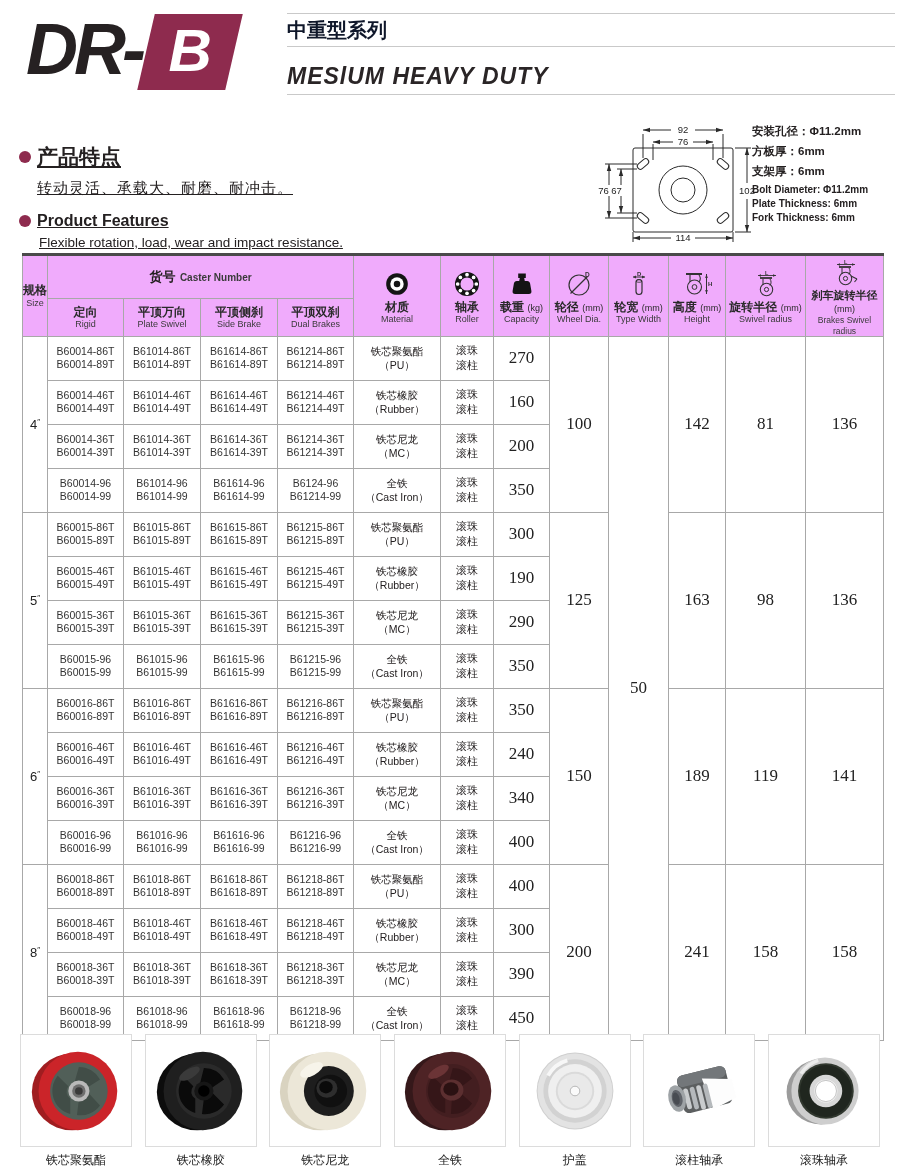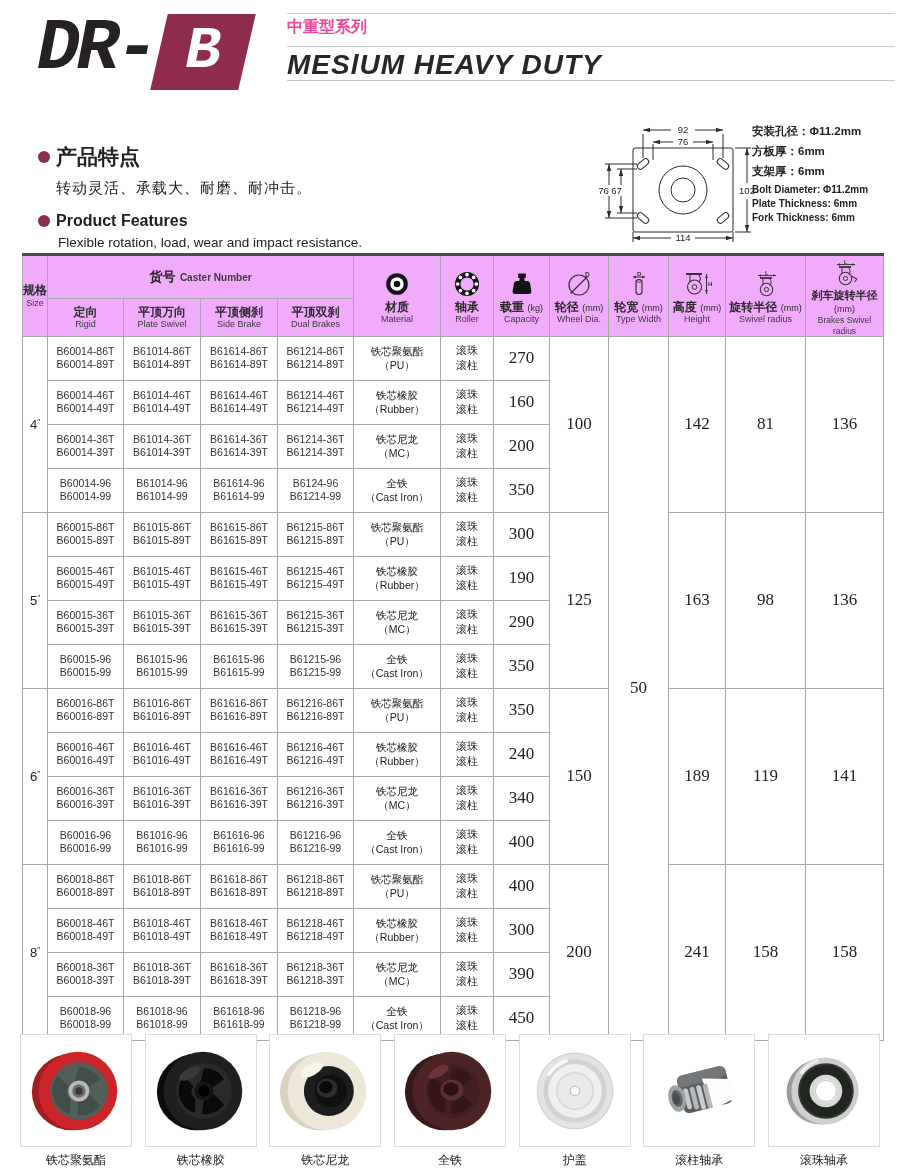--- a/index.html
+++ b/index.html
@@ -1,29 +1,29 @@
 <!DOCTYPE html>
 <html><head>
 <meta charset="utf-8">
 <style>
   html,body{margin:0;padding:0;background:#fff;}
   body{font-family:"Liberation Sans", sans-serif; color:#242021;}
   #page{position:relative;width:900px;height:1175px;background:#fff;overflow:hidden;margin:0 auto;}
 
   
-  .logo-wrap{position:absolute;left:37px;top:4px;height:95px;font-family:Liberation Mono, monospace;}
+  .logo-wrap{position:absolute;left:26px;top:4px;height:95px;}
   .logo-dr{display:inline-block;font-size:72px;font-weight:900;font-style:italic;letter-spacing:-4px;color:#262122;line-height:90px;vertical-align:top;}
   .logo-b-block{display:inline-block;position:relative;top:10px;margin-left:4px;width:88px;height:76px;background:#8e2b4e;transform:skewX(-13deg);vertical-align:top;}
   .logo-b-block span{display:block;transform:skewX(13deg);color:#fff;font-size:60px;font-weight:900;font-style:italic;text-align:center;line-height:74px;}
   .title-block{position:absolute;left:287px;top:13px;width:608px;}
-  .title-line1{border-top:1px solid #c9c9c9;padding-top:3px;font-size:16px;font-weight:bold;color:#ec4899;height:29px;}
-  .title-line2{border-top:1px solid #c9c9c9;border-bottom:1px solid #c9c9c9;padding-top:2px;font-size:28px;font-weight:bold;font-style:italic;color:#2a2526;height:31px;letter-spacing:1px;}
+  .title-line1{border-top:1px solid #c9c9c9;padding-top:3px;font-size:20px;font-weight:bold;color:#0f172a;height:29px;}
+  .title-line2{border-top:1px solid #c9c9c9;border-bottom:1px solid #c9c9c9;padding-top:16px;font-size:23px;font-weight:bold;font-style:italic;color:#2a2526;height:31px;letter-spacing:1px;}
 
   
-  .features{position:absolute;left:38px;top:143px;width:430px;}
+  .features{position:absolute;left:19px;top:143px;width:430px;text-decoration:underline;}
   .feat-row{display:flex;align-items:center;}
   .bullet{width:12px;height:12px;border-radius:50%;background:#8e2b4e;margin-right:6px;flex:0 0 auto;}
   .feat-title-cn{font-size:21px;font-weight:bold;}
   .feat-desc-cn{font-size:15px;margin:8px 0 14px 18px;letter-spacing:1px;}
   .feat-title-en{font-size:16px;font-weight:bold;text-align:center;}
   .feat-desc-en{font-size:13.5px;margin:5px 0 0 20px;}
 
   
   .drawing{position:absolute;left:597px;top:122px;}
   .drawing svg text{font-family:"Liberation Sans",sans-serif;}

